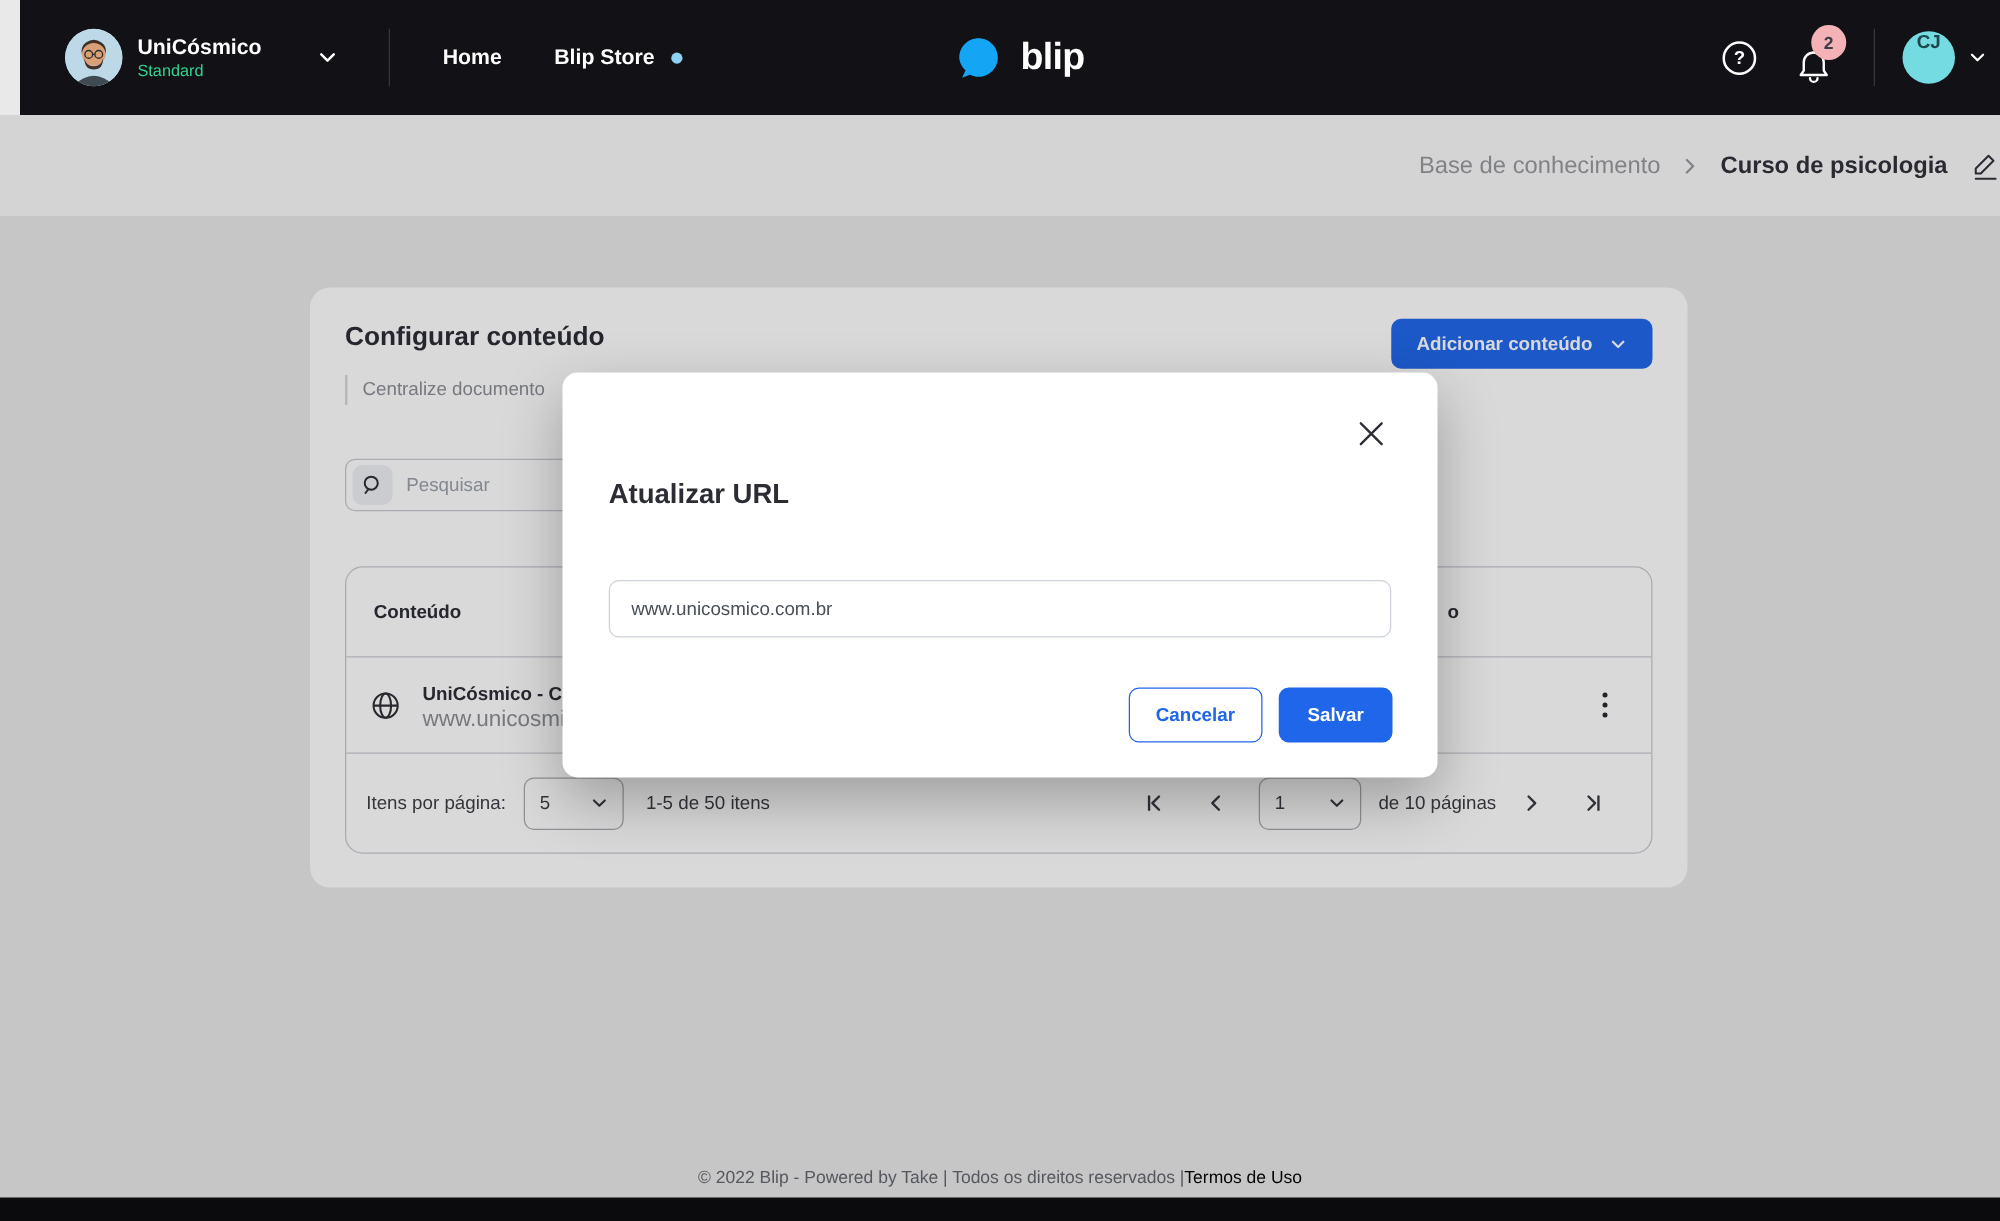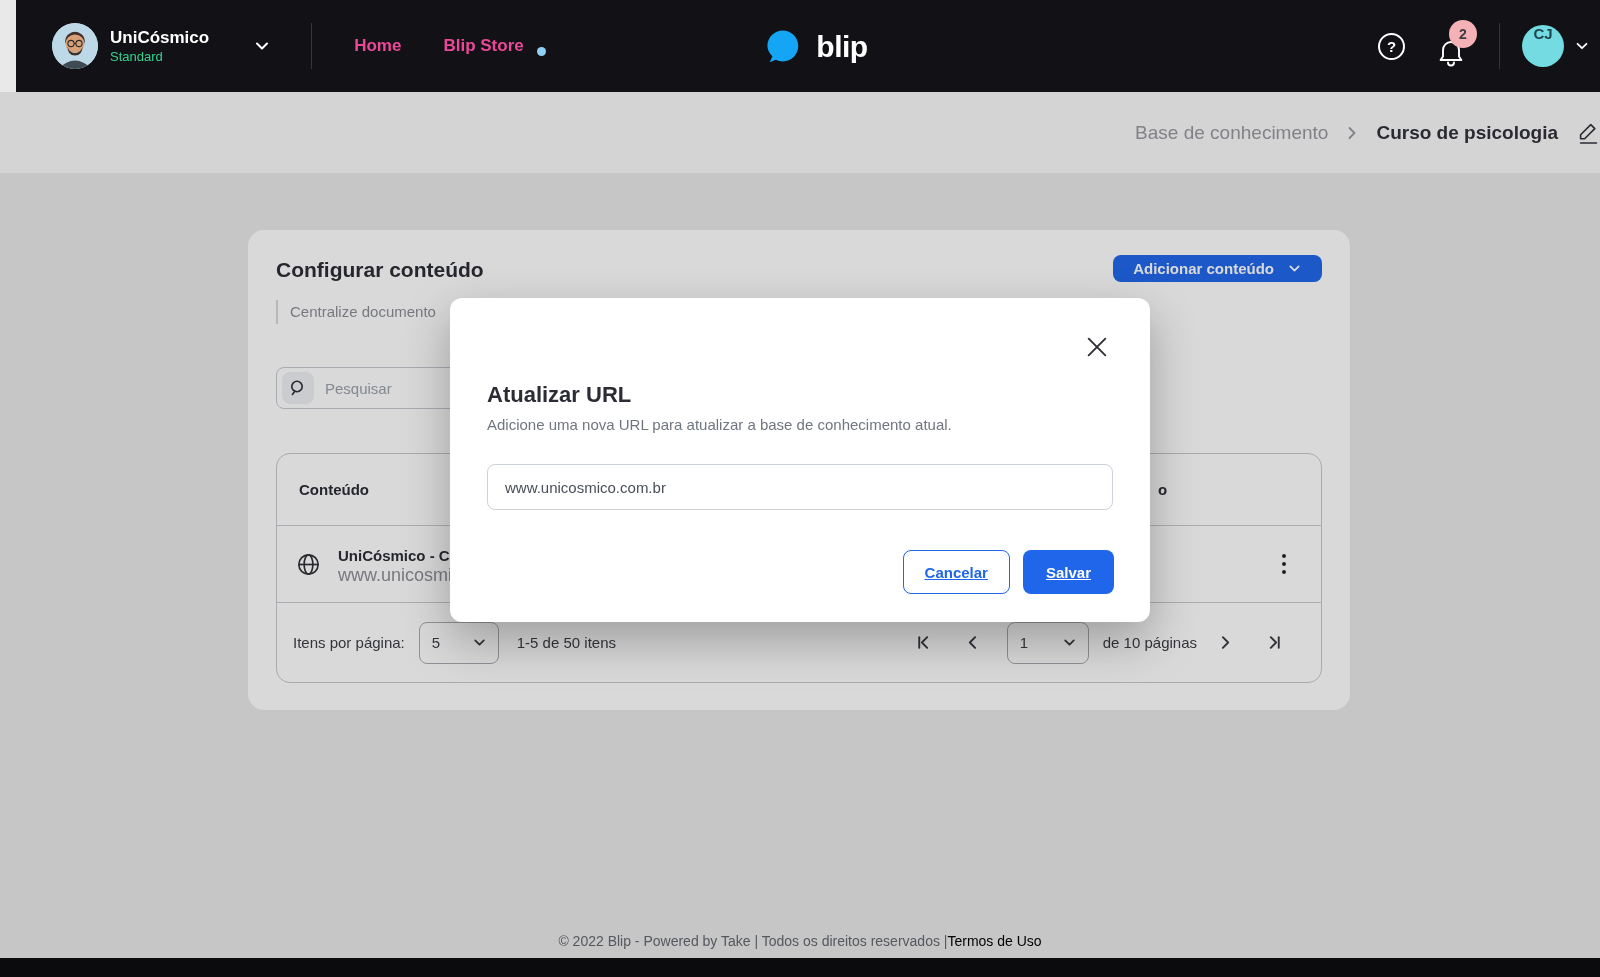--- a/index.html
+++ b/index.html
@@ -17,21 +17,21 @@
     position:absolute; top:0; left:16px; width:1600px; height:92px;
     background:#121216; display:flex; align-items:center; z-index:60;
   }
   .nav-left { display:flex; align-items:center; margin-left:36px; }
   .org-avatar { width:46px; height:46px; border-radius:50%; overflow:hidden; flex:none; background:#bdd9e8; }
   .org-meta { margin-left:12px; }
   .org-name { color:#fff; font-size:17px; font-weight:700; line-height:20px; }
   .org-plan { color:#35D390; font-size:13px; line-height:17px; }
   .nav-chevron { margin-left:44px; display:flex; align-items:center; cursor:pointer; }
   .nav-divider { width:1px; height:46px; background:#35363d; margin:0 0 0 40px; }
-  .nav-link { color:#ec4899; font-size:17px; font-weight:700; margin-left:42px; cursor:pointer; display:flex; align-items:flex-end; }
+  .nav-link { color:#ffffff; font-size:17px; font-weight:700; margin-left:42px; cursor:pointer; display:flex; align-items:center; }
   .store-dot { width:9px; height:9px; border-radius:50%; background:#8FD0F5; margin-left:13px; }
   .nav-logo {
     position:absolute; left:50%; top:50%; transform:translate(-50%,-50%);
     display:flex; align-items:center; gap:15px; cursor:pointer;text-align:right;
   }
   .logo-text { color:#fff; font-size:30px; font-weight:800; letter-spacing:-0.5px; }
   .nav-right { position:absolute; right:0; top:0; height:92px; display:flex; align-items:center; padding-right:26px; }
   .help-circle {
     width:27px; height:27px; border:2px solid #fff; border-radius:50%;
     color:#fff; font-size:15px; font-weight:700; display:flex; align-items:center; justify-content:center; cursor:pointer;
@@ -66,21 +66,21 @@
   .card {
     position:absolute; left:248px; top:230px; width:1102px; height:480px;
     background:#fff; border-radius:16px;
   }
   .card-title { position:absolute; left:28px; top:28px; font-size:21px; font-weight:700; color:#2b2c33; }
   .card-subtitle {
     position:absolute; left:28px; top:70px; border-left:2px solid #d8d8d8;
     padding-left:12px; font-size:15px; color:#8b8e94; line-height:24px;
   }
   .add-btn {
-    position:absolute; right:28px; top:25px; height:27px; padding:0 20px;
+    position:absolute; right:28px; top:25px; height:40px; padding:0 20px;
     background:#1F66EA; border:none; border-radius:8px; color:#fff;
     font-size:15px; font-weight:700; font-family:inherit;
     display:flex; align-items:center; gap:13px; cursor:pointer;
   }
   .search-box {
     position:absolute; left:28px; top:137px; width:560px; height:42px;
     border:1px solid #c6c9cf; border-radius:8px; background:#fff;
     display:flex; align-items:center; padding-left:5px;
   }
   .search-tile {
@@ -143,21 +143,21 @@
   }
   .modal-close { position:absolute; top:36px; right:40px; display:flex; padding:3px; cursor:pointer; }
   .modal-title { position:absolute; left:37px; top:84px; font-size:22px; font-weight:700; color:#2c2d34; }
   .modal-desc { position:absolute; left:37px; top:118px; font-size:15px; color:#70767f; }
   .modal-input {
     position:absolute; left:37px; top:166px; width:626px; height:46px;
     border:1px solid #ccd1da; border-radius:8px; font-size:15px; color:#494f58;
     padding:0 17px; font-family:inherit; outline:none;
   }
   .modal-actions { position:absolute; right:36px; bottom:28px; display:flex; gap:13px; }
-  .btn { height:44px; border-radius:8px; font-size:15px; font-weight:700; font-family:inherit; cursor:pointer;text-decoration:underline; }
+  .btn { height:44px; border-radius:8px; font-size:15px; font-weight:700; font-family:inherit; cursor:pointer; }
   .btn-cancel { padding:0 21px; background:#fff; border:1.5px solid #1F66EA; color:#1F66EA; }
   .btn-save { padding:0 23px; background:#1F66EA; border:none; color:#fff; }
 
   
   .footer { position:absolute; top:933px; left:0; width:1600px; text-align:center; font-size:14px; color:#63666c; }
   .footer .terms { color:#000000; cursor:pointer; }
   .bottom-strip { position:absolute; bottom:0; left:0; width:1600px; height:19px; background:#0b0b0d; }
 </style>
 </head>
 <body>
@@ -344,19 +344,18 @@
 
 <div class="scrim"></div>
 
 <div class="modal">
   <span class="modal-close">
     <svg width="20" height="20" viewBox="0 0 18 18">
       <path d="M1.5 1.5 L16.5 16.5 M16.5 1.5 L1.5 16.5" stroke="#2f3037" stroke-width="1.7" stroke-linecap="round"></path>
     </svg>
   </span>
   <div class="modal-title">Atualizar URL</div>
-  <div class="modal-desc">Adicione uma nova URL para atualizar a base de conhecimento atual.</div>
   <input class="modal-input" type="text" value="www.unicosmico.com.br" style="">
   <div class="modal-actions">
     <button class="btn btn-cancel">Cancelar</button>
     <button class="btn btn-save">Salvar</button>
   </div>
 </div>
 
 </body></html>

